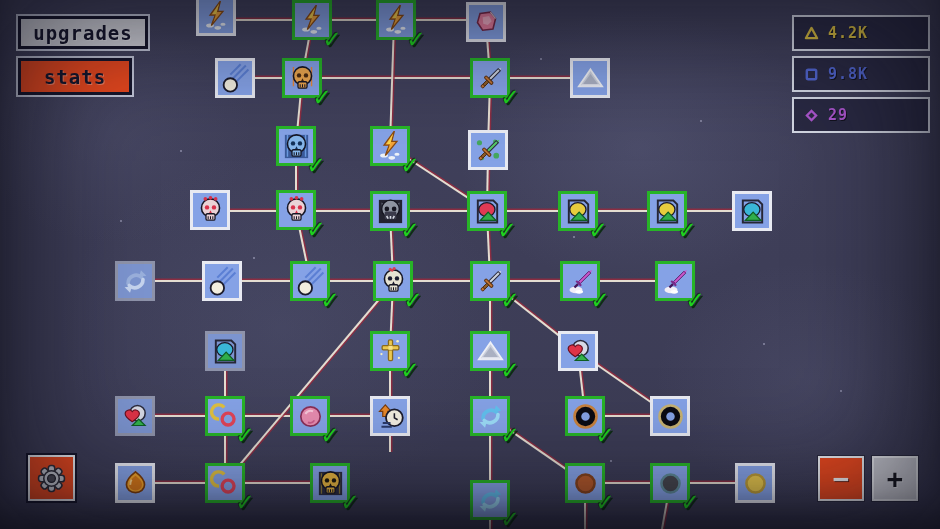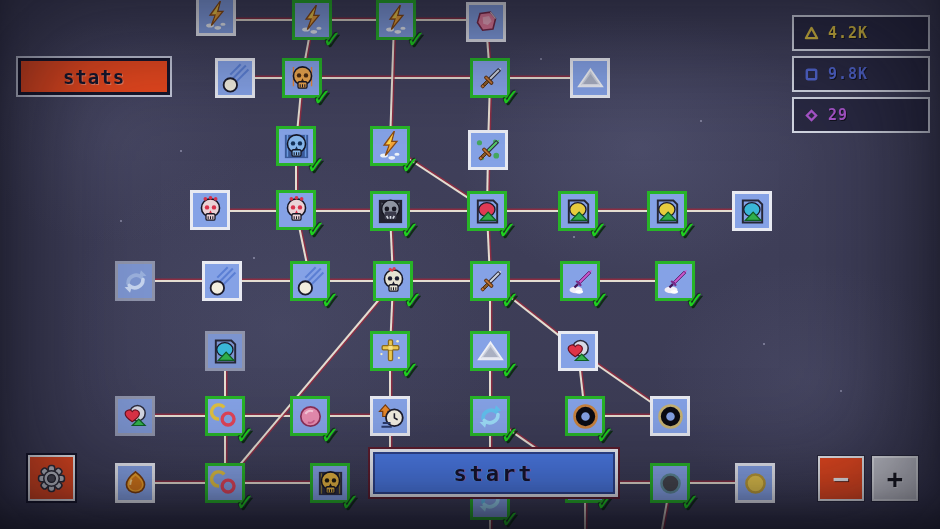--- a/index.html
+++ b/index.html
@@ -24,21 +24,21 @@
   .node svg{width:31px;height:31px;display:block;}
   .check{position:absolute;right:-11px;bottom:-15px;font-weight:bold;font-size:27px;line-height:1;
     color:#1fd11f;z-index:3;pointer-events:none;
     text-shadow:2px 2px 0 rgba(8,42,12,.9),-1px -1px 0 rgba(8,52,12,.7),0 0 2px rgba(0,0,0,.5);}
   
   .panelbtn{position:absolute;z-index:6;box-sizing:border-box;border:3px solid #16162c;
     box-shadow:0 0 0 2px #c4c8da;font-family:inherit;font-weight:bold;font-size:19px;
     letter-spacing:1px;color:#16162c;cursor:pointer;
     text-shadow:1px 1px 0 rgba(255,255,255,.3);display:flex;align-items:center;justify-content:center;}
   .upgrades{left:18px;top:16px;width:130px;height:33px;background:#d4d5dc;}
-  .stats{left:18px;top:58px;width:152px;height:37px;background:#e8481e;}
+  .stats{left:18px;top:58px;width:114px;height:37px;background:#e8481e;}
   .currency-panel{position:absolute;right:10px;top:15px;width:138px;z-index:6;}
   .cur-row{height:36px;margin-bottom:5px;box-sizing:border-box;background:rgba(38,38,62,.85);
     border:2px solid #d4d8e4;display:flex;align-items:center;gap:9px;padding:0 10px;
     font-weight:bold;font-size:15px;letter-spacing:1px;text-shadow:1px 1px 0 rgba(0,0,0,.55);}
   .cur-row .cicon{display:flex;}
   .cur-row svg{width:15px;height:15px;display:block;}
   .start-btn{position:absolute;left:370px;top:449px;width:248px;height:48px;z-index:5;box-sizing:border-box;
     background:#4a78e2;border:3px solid #e9ebf3;outline:2px solid #5c1c2c;cursor:pointer;
     box-shadow:inset 0 0 0 2px rgba(24,24,70,.55);
     font-family:inherit;font-weight:bold;font-size:22px;letter-spacing:3px;color:#13132e;
@@ -602,20 +602,21 @@
       </div>
       <div class="node available" style="left: 735px; top: 463px;">
         <span class="nicon">
           <svg viewBox="0 0 24 24">
             <circle cx="12" cy="12" r="7" fill="#e6c64c" stroke="#bb9b38" stroke-width="2"></circle>
           </svg>
         </span>
       </div>
     </div>
 
+  <button class="panelbtn upgrades">upgrades</button>
   <button class="panelbtn stats">stats</button>
 
   <div class="currency-panel">
     <div class="cur-row" style="color: rgb(220, 192, 64);">
       <span class="cicon">
           <svg viewBox="0 0 16 16">
             <polygon points="8,2 14,13 2,13" fill="none" stroke="currentColor" stroke-width="2.4" stroke-linejoin="round"></polygon>
           </svg>
         </span>
       <span>4.2K</span>
@@ -649,21 +650,20 @@
             <circle cx="12" cy="12" r="6"></circle>
           </g>
           <circle cx="12" cy="12" r="3" fill="#4a4a56" stroke="#23232e" stroke-width="1"></circle>
         </svg>
       </span>
   </button>
 
   <button class="stepper btn-minus">−</button>
   <button class="stepper btn-plus">+</button>
 
-  <button class="start-btn">start</button>
 <div class="star" style="left: 573px; top: 236px;"></div>
     <div class="star" style="left: 648px; top: 199px;"></div>
     <div class="star" style="left: 763px; top: 343px;"></div>
     <div class="star" style="left: 253px; top: 257px;"></div>
     <div class="star" style="left: 294px; top: 290px;"></div>
     <div class="star" style="left: 700px; top: 120px;"></div>
     <div class="star" style="left: 180px; top: 150px;"></div>
     <div class="star" style="left: 840px; top: 390px;"></div>
     <div class="star" style="left: 120px; top: 220px;"></div>
     <div class="star" style="left: 540px; top: 58px;"></div>

